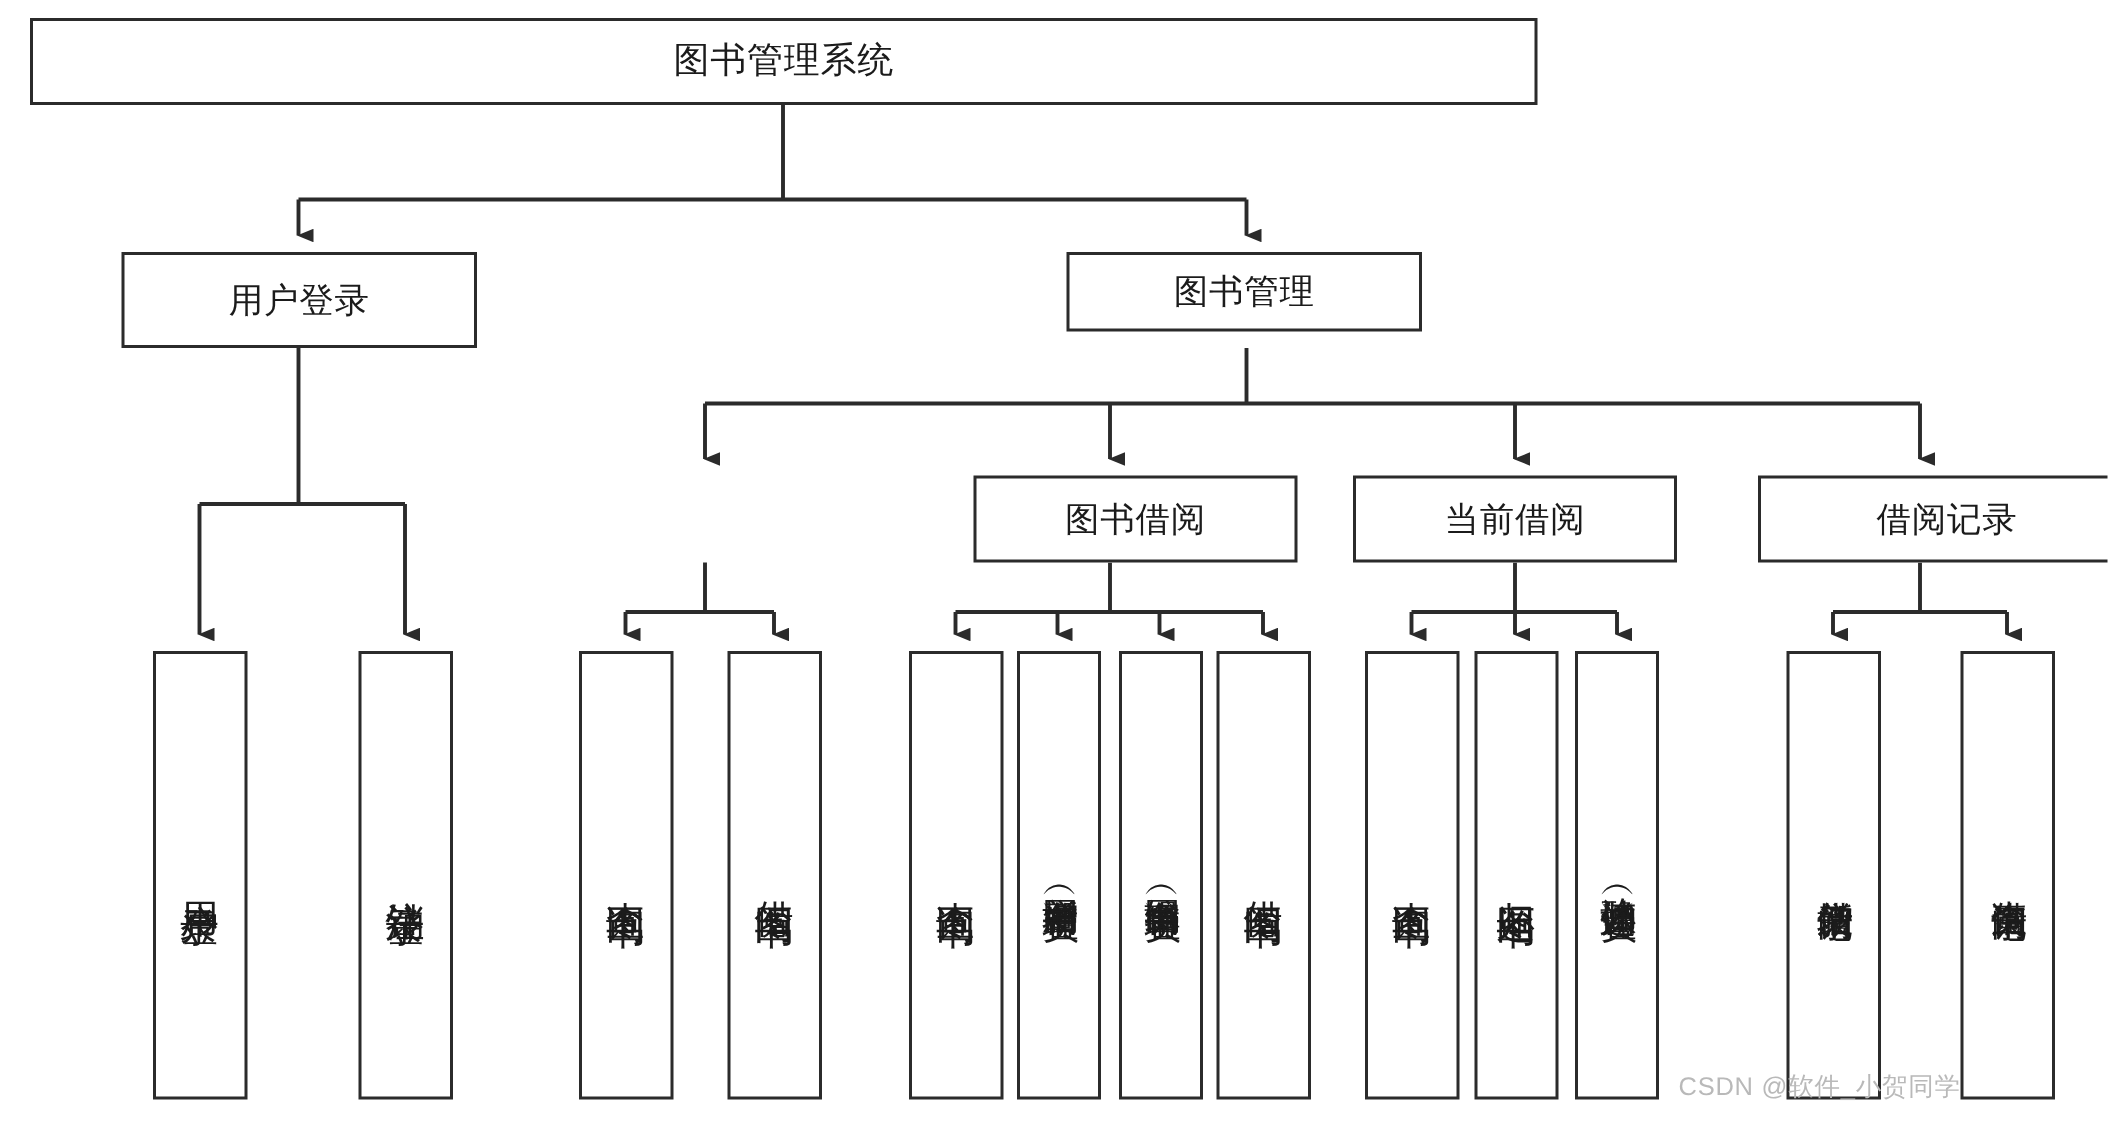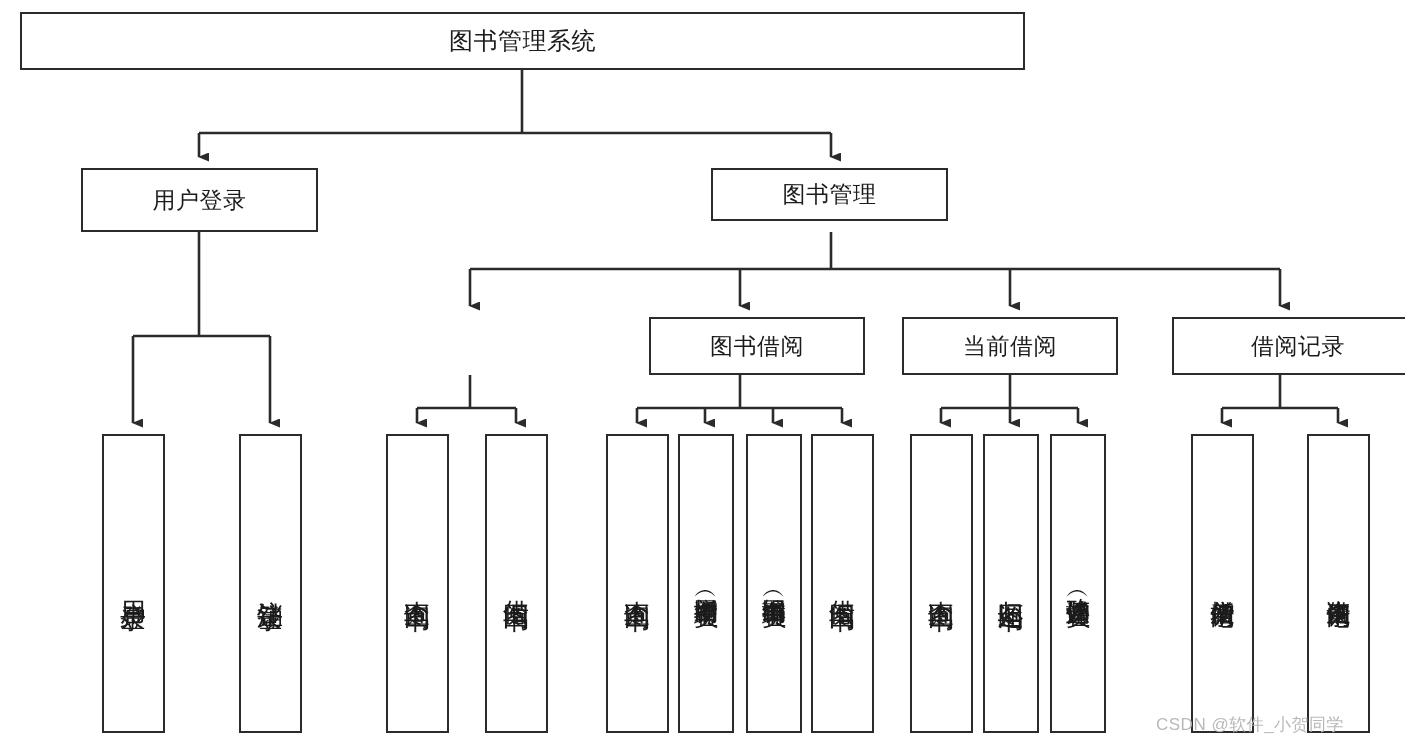--- a/index.html
+++ b/index.html
@@ -60,21 +60,21 @@
     font-size: 26px;
     letter-spacing: 2px;
     line-height: 1;
   }
   .node.vert.narrow .lbl {
     font-size: 24px;
     letter-spacing: 1px;
   }
   .watermark {
     position: absolute;
-    left: 1156px;
+    left: 1119px;
     top: 713px;
     font-size: 17px;
     color: #b9b9b9;
     white-space: nowrap;
     letter-spacing: 0.5px;
   }
 </style>
 </head>
 <body>
 

